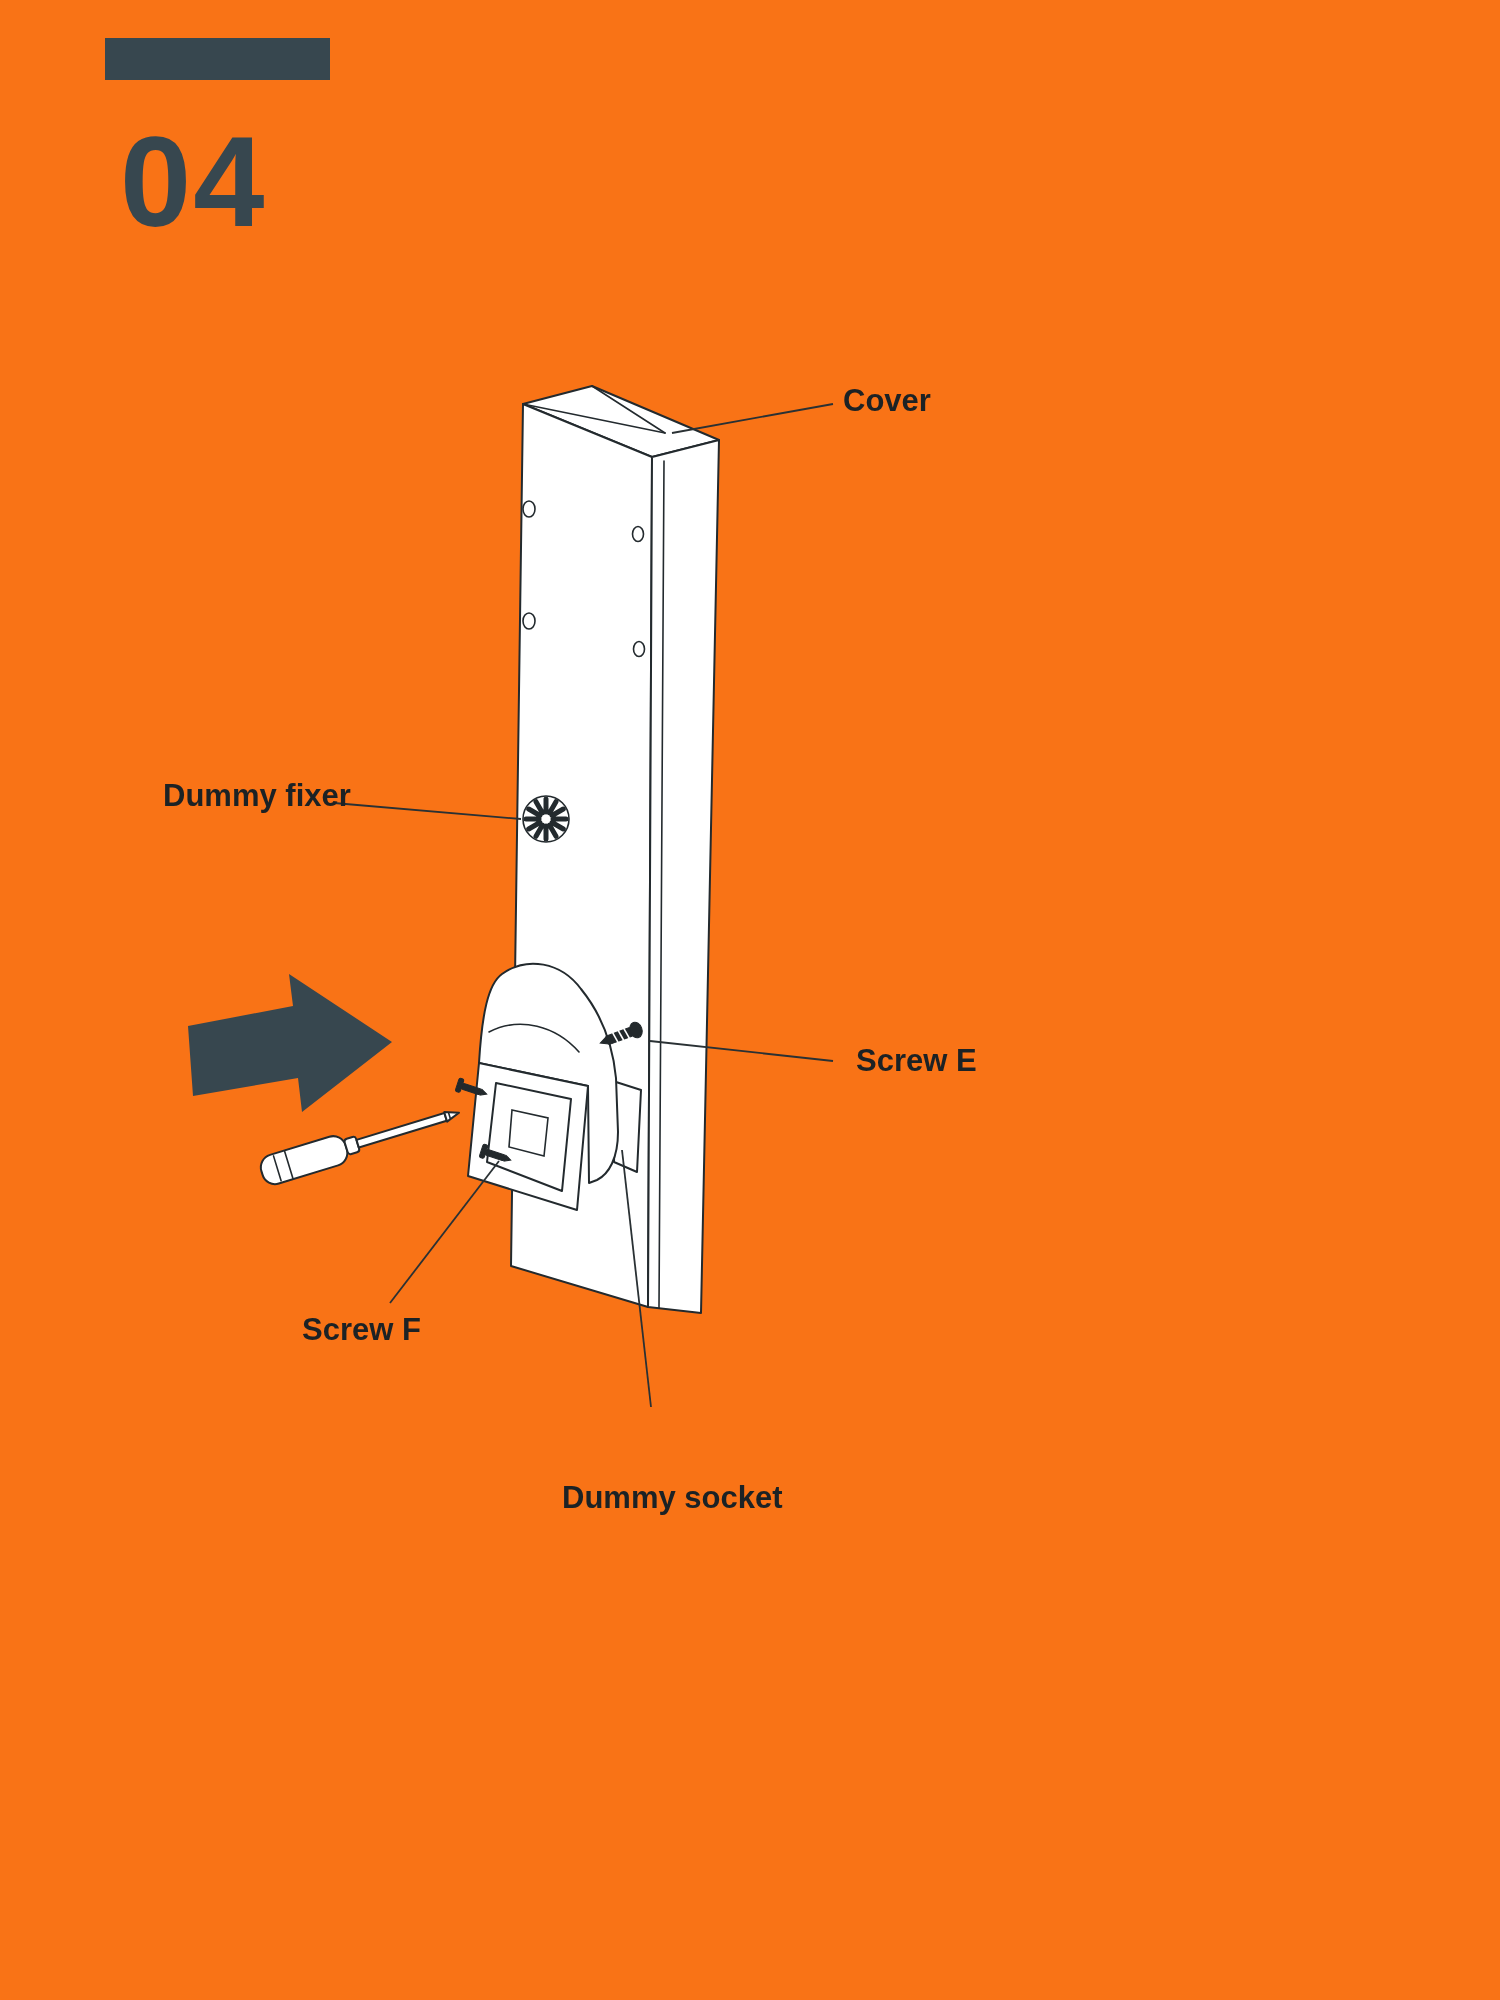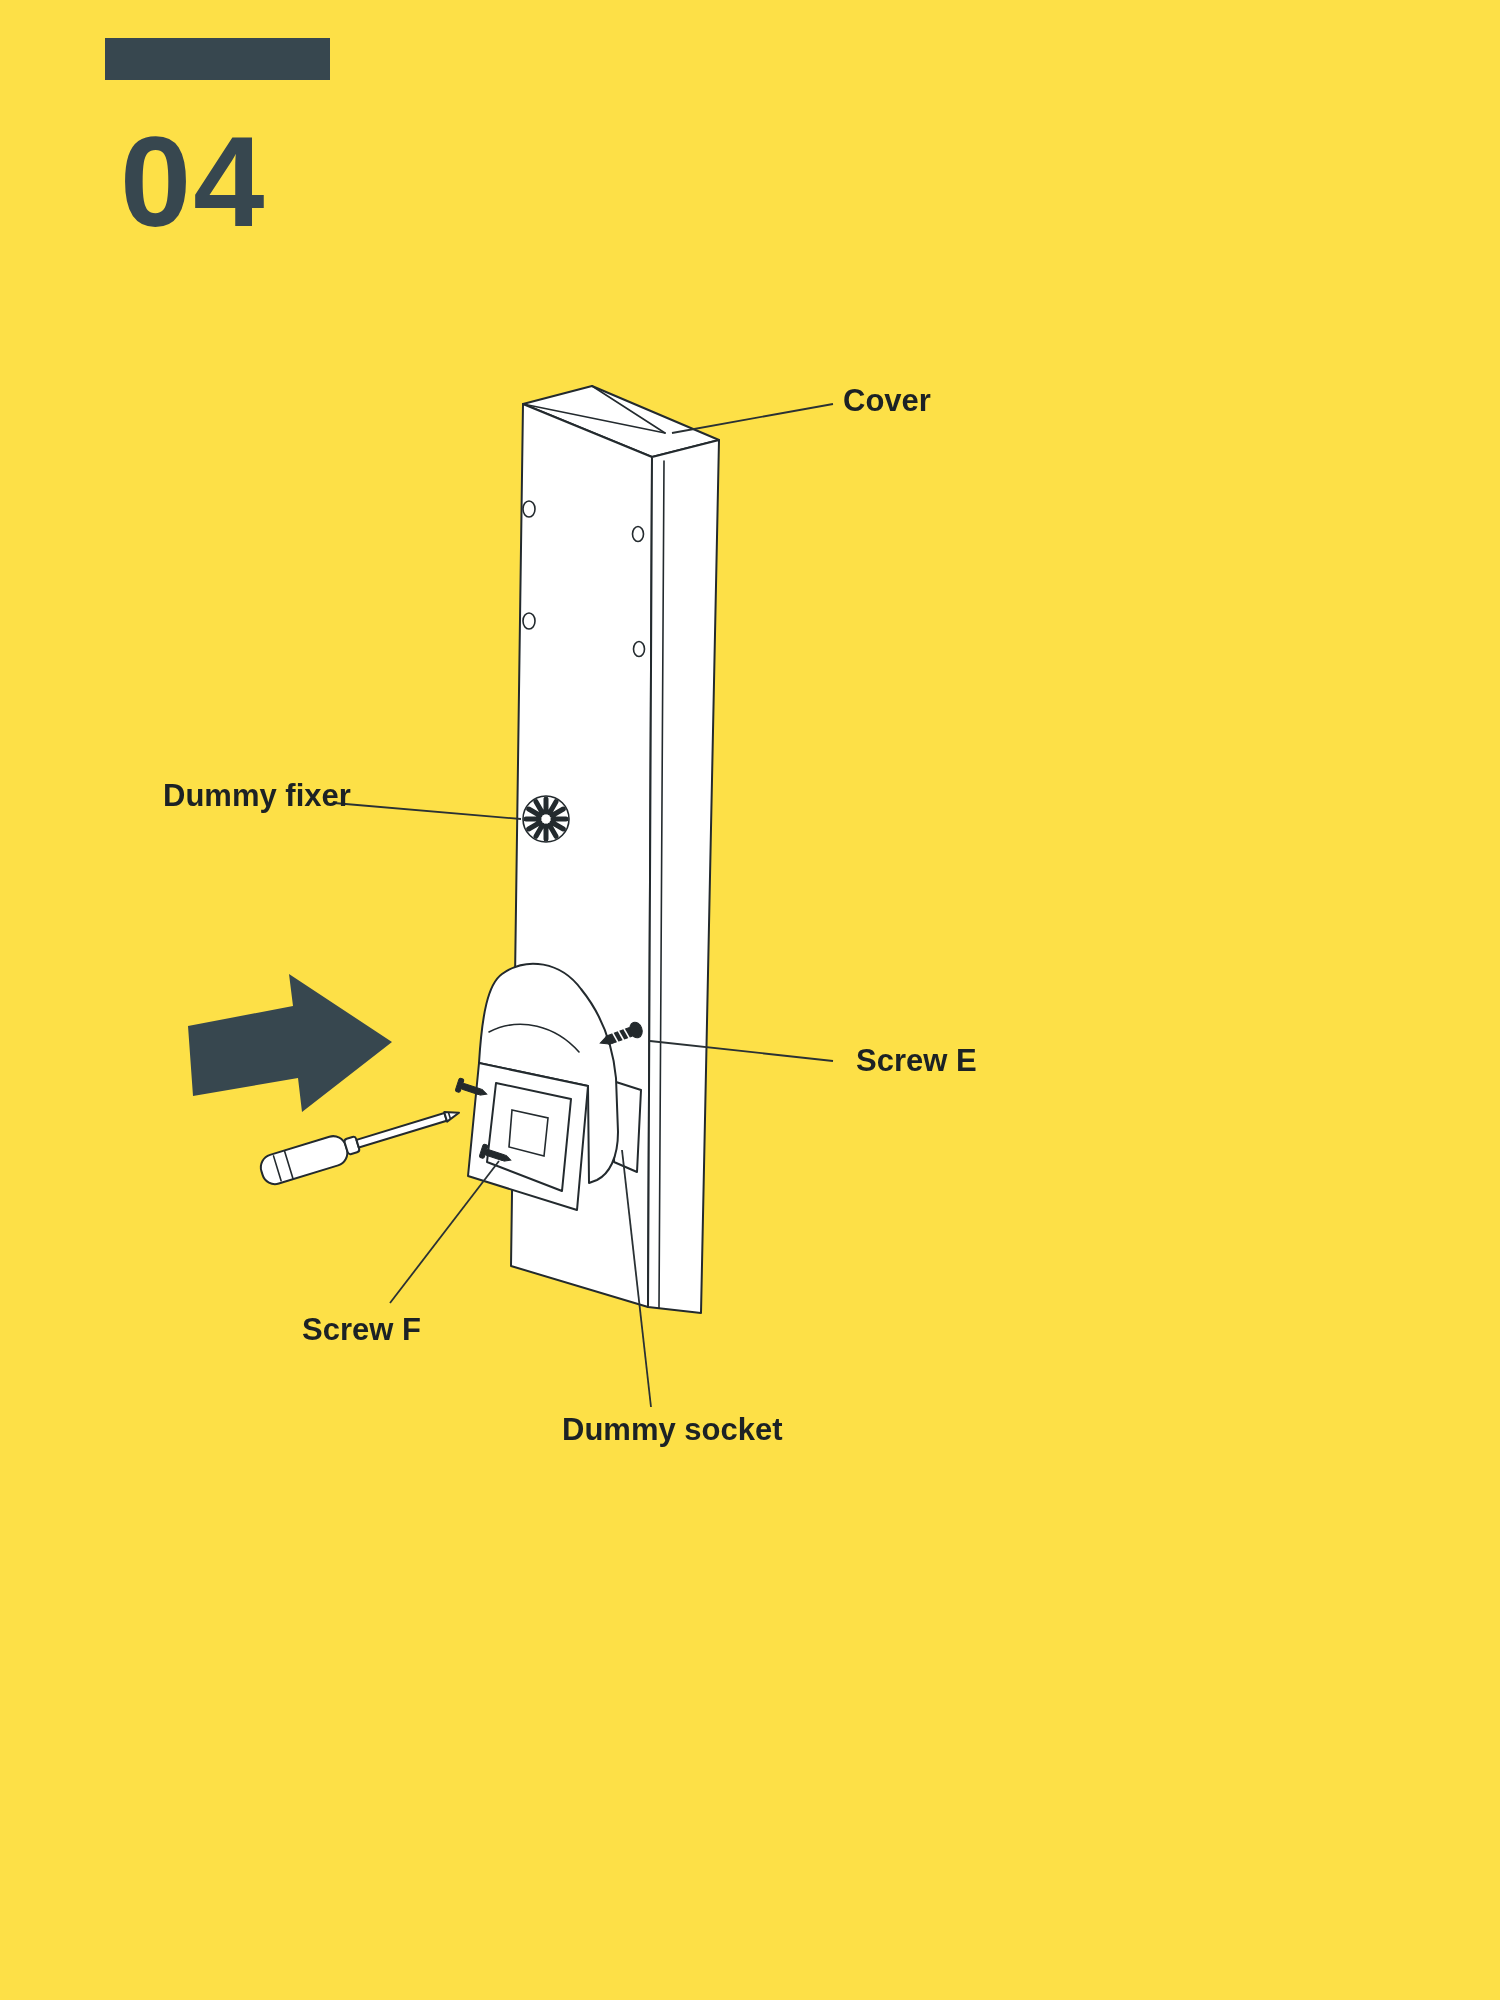--- a/index.html
+++ b/index.html
@@ -5,21 +5,21 @@
   :root{
     --accent:#37474F;
     --line:#232a2e;
     --label-text:#1c2225;
   }
   *{box-sizing:border-box;}
   html,body{margin:0;padding:0;background:#ffffff;}
   .page{
     position:relative;
     width:1500px;height:2000px;
-    background:#fde047;
+    background:#f97316;
     font-family:"Liberation Sans", sans-serif;
     overflow:hidden;
   }
   .header-bar{
     position:absolute;left:105px;top:38px;
     width:225px;height:42px;
     background:var(--accent);
   }
   .step-number{
     position:absolute;left:120px;top:118px;
@@ -139,15 +139,15 @@
     <line class="leader" x1="334" y1="803" x2="521" y2="819"></line>
     <line class="leader" x1="833" y1="1061" x2="650" y2="1041"></line>
     <line class="leader" x1="390" y1="1303" x2="499" y2="1161"></line>
     <line class="leader" x1="651" y1="1407" x2="622" y2="1150"></line>
   </svg>
 
   <div class="diagram-label" style="left:843px;top:383px">Cover</div>
   <div class="diagram-label" style="left:163px;top:778px">Dummy fixer</div>
   <div class="diagram-label" style="left:856px;top:1043px">Screw E</div>
   <div class="diagram-label" style="left:302px;top:1312px">Screw F</div>
-  <div class="diagram-label" style="left:562px;top:1412px">Dummy socket</div>
+  <div class="diagram-label" style="left:562px;top:1480px">Dummy socket</div>
 
 </div>
 
 </body></html>

